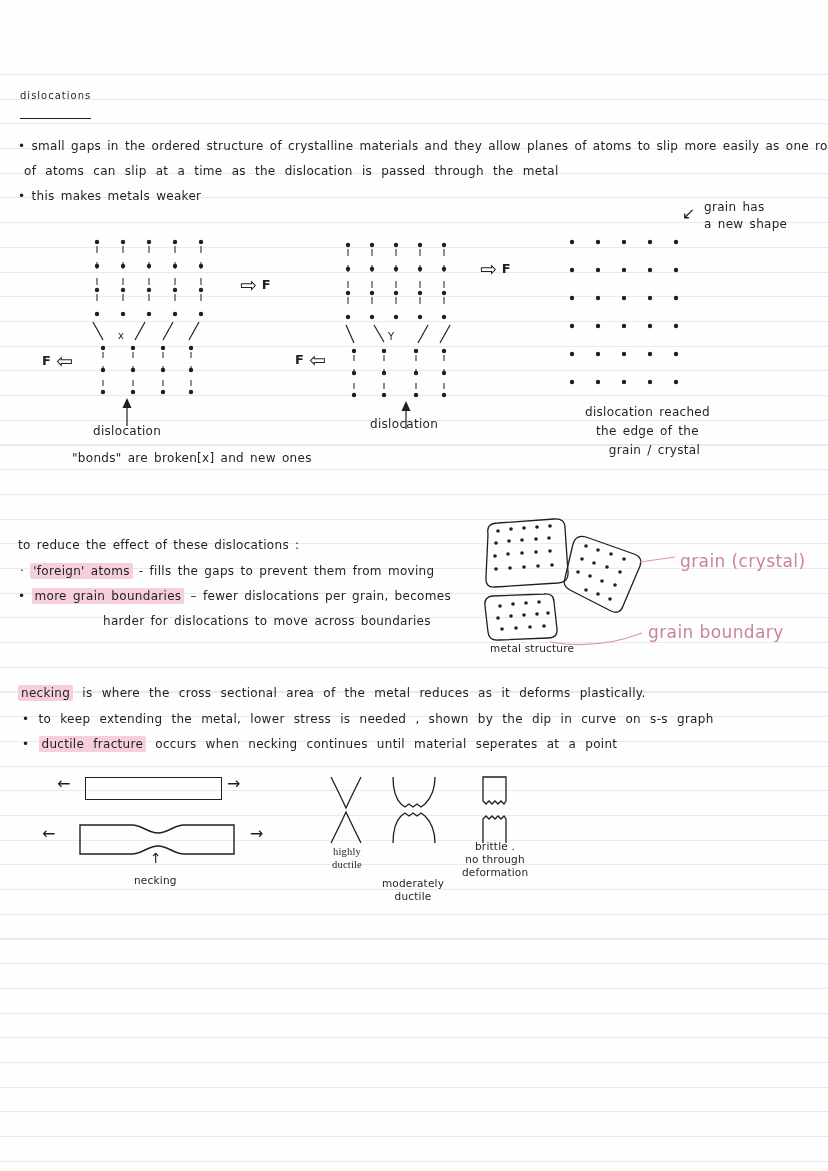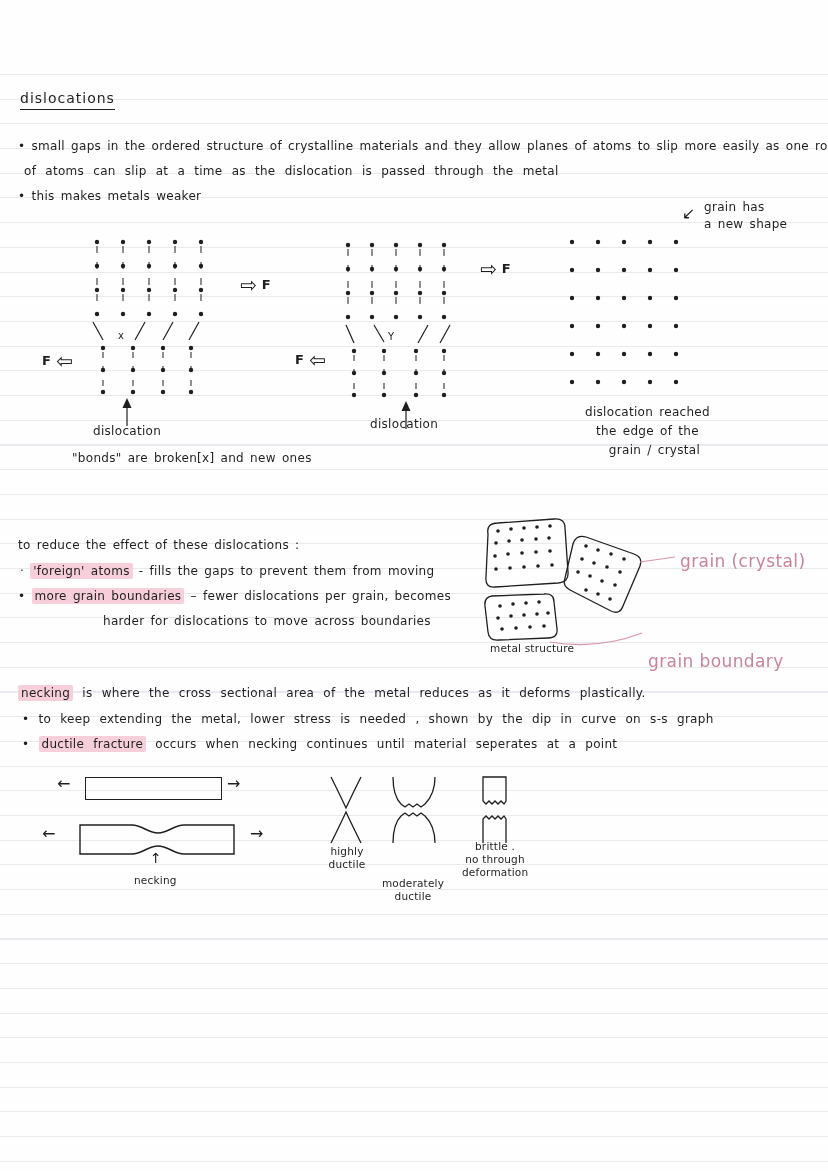--- a/index.html
+++ b/index.html
@@ -3,21 +3,21 @@
 <meta charset="utf-8">
 <style>
   html,body{margin:0;padding:0;}
   body{width:828px;height:1171px;position:relative;background:#fefefe;
        font-family:"DejaVu Sans",sans-serif;color:#1f1f1f;overflow:hidden;}
   .rules{position:absolute;left:0;top:74px;width:828px;height:1088px;
          background-image:repeating-linear-gradient(to bottom,#e9e9f0 0 1px,transparent 1px 24.7px);}
   .abs{position:absolute;}
   .hand{font-size:12px;letter-spacing:.3px;word-spacing:2px;white-space:nowrap;}
   .ws5{word-spacing:5px;}
-  .title{font-size:14px;letter-spacing:1px;border-bottom:1.3px solid #1f1f1f;padding-bottom:3px;}
+  .title{font-size:10px;letter-spacing:1px;border-bottom:1.3px solid #1f1f1f;padding-bottom:17px;}
   .hl{background:#f6cfda;padding:1px 3px;border-radius:2px;}
   .small{font-size:10.5px;letter-spacing:.2px;}
   .pink{color:#c9849b;font-size:17px;letter-spacing:.4px;white-space:nowrap;}
   .force{font-size:13px;font-weight:600;}
   .blockarrow{font-size:20px;line-height:1;vertical-align:-3px;font-weight:400;}
   .thinarrow{font-size:16px;line-height:1;}
   .center{text-align:center;}
   .lh19{line-height:19px;}
   .lh17{line-height:17px;}
   .lh13{line-height:13px;}
@@ -221,21 +221,21 @@
       <circle cx="38" cy="112" r="1.8"></circle>
       <circle cx="52" cy="111" r="1.8"></circle>
       <circle cx="66" cy="110" r="1.8"></circle>
   </g>
   <g stroke="#d895aa" stroke-width="1.2" fill="none">
     <line x1="162" y1="46" x2="197" y2="41"></line>
     <path d="M72,126 Q120,134 164,117"></path>
   </g>
 </svg>
 <div class="abs pink" style="left:680px;top:551px;">grain (crystal)</div>
-<div class="abs pink" style="left:648px;top:651px;">grain boundary</div>
+<div class="abs pink" style="left:648px;top:622px;">grain boundary</div>
 <div class="abs small" style="left:490px;top:642px;">metal structure</div>
 
 <div class="abs hand ws5" style="left:18px;top:686px;">
   <span class="hl">necking</span>
   <span>is where the cross sectional area of the metal reduces as it deforms plastically.</span>
 </div>
 <div class="abs hand ws5" style="left:22px;top:712px;">• to keep extending the metal, lower stress is needed , shown by the dip in curve on s-s graph</div>
 <div class="abs hand ws5" style="left:22px;top:737px;">
   <span>•</span>
   <span class="hl">ductile fracture</span>
@@ -266,21 +266,21 @@
     <path d="M7,68 C7,54 10,46 15,41 L19,38 L23,41 L27,38 L31,41 L35,38 L39,41 C44,46 49,54 49,68"></path>
   </g>
 </svg>
 <svg class="abs" style="left:477px;top:775px;" width="36" height="70" viewBox="0 0 36 70">
   <g class="ink" stroke-width="1.3">
     <path d="M6,2 L6,26 L9,29 L12,26 L15,29 L18,26 L21,29 L24,26 L27,29 L29,26 L29,2 Z"></path>
     <path d="M6,68 L6,44 L9,41 L12,44 L15,41 L18,44 L21,41 L24,44 L27,41 L29,44 L29,68"></path>
   </g>
 </svg>
 
-<div class="abs small center lh13" style="left:320px;top:845px;width:54px;">
+<div class="abs small center lh13" style="left:320px;top:845px;width:54px;font-family:Liberation Serif, serif;">
   <div>highly</div>
   <div>ductile</div>
 </div>
 <div class="abs small center lh13" style="left:378px;top:845px;width:70px;margin-top:32px;">
   <div>moderately</div>
   <div>ductile</div>
 </div>
 <div class="abs small center lh13" style="left:462px;top:840px;width:66px;">
   <div>brittle .</div>
   <div>no through</div>

